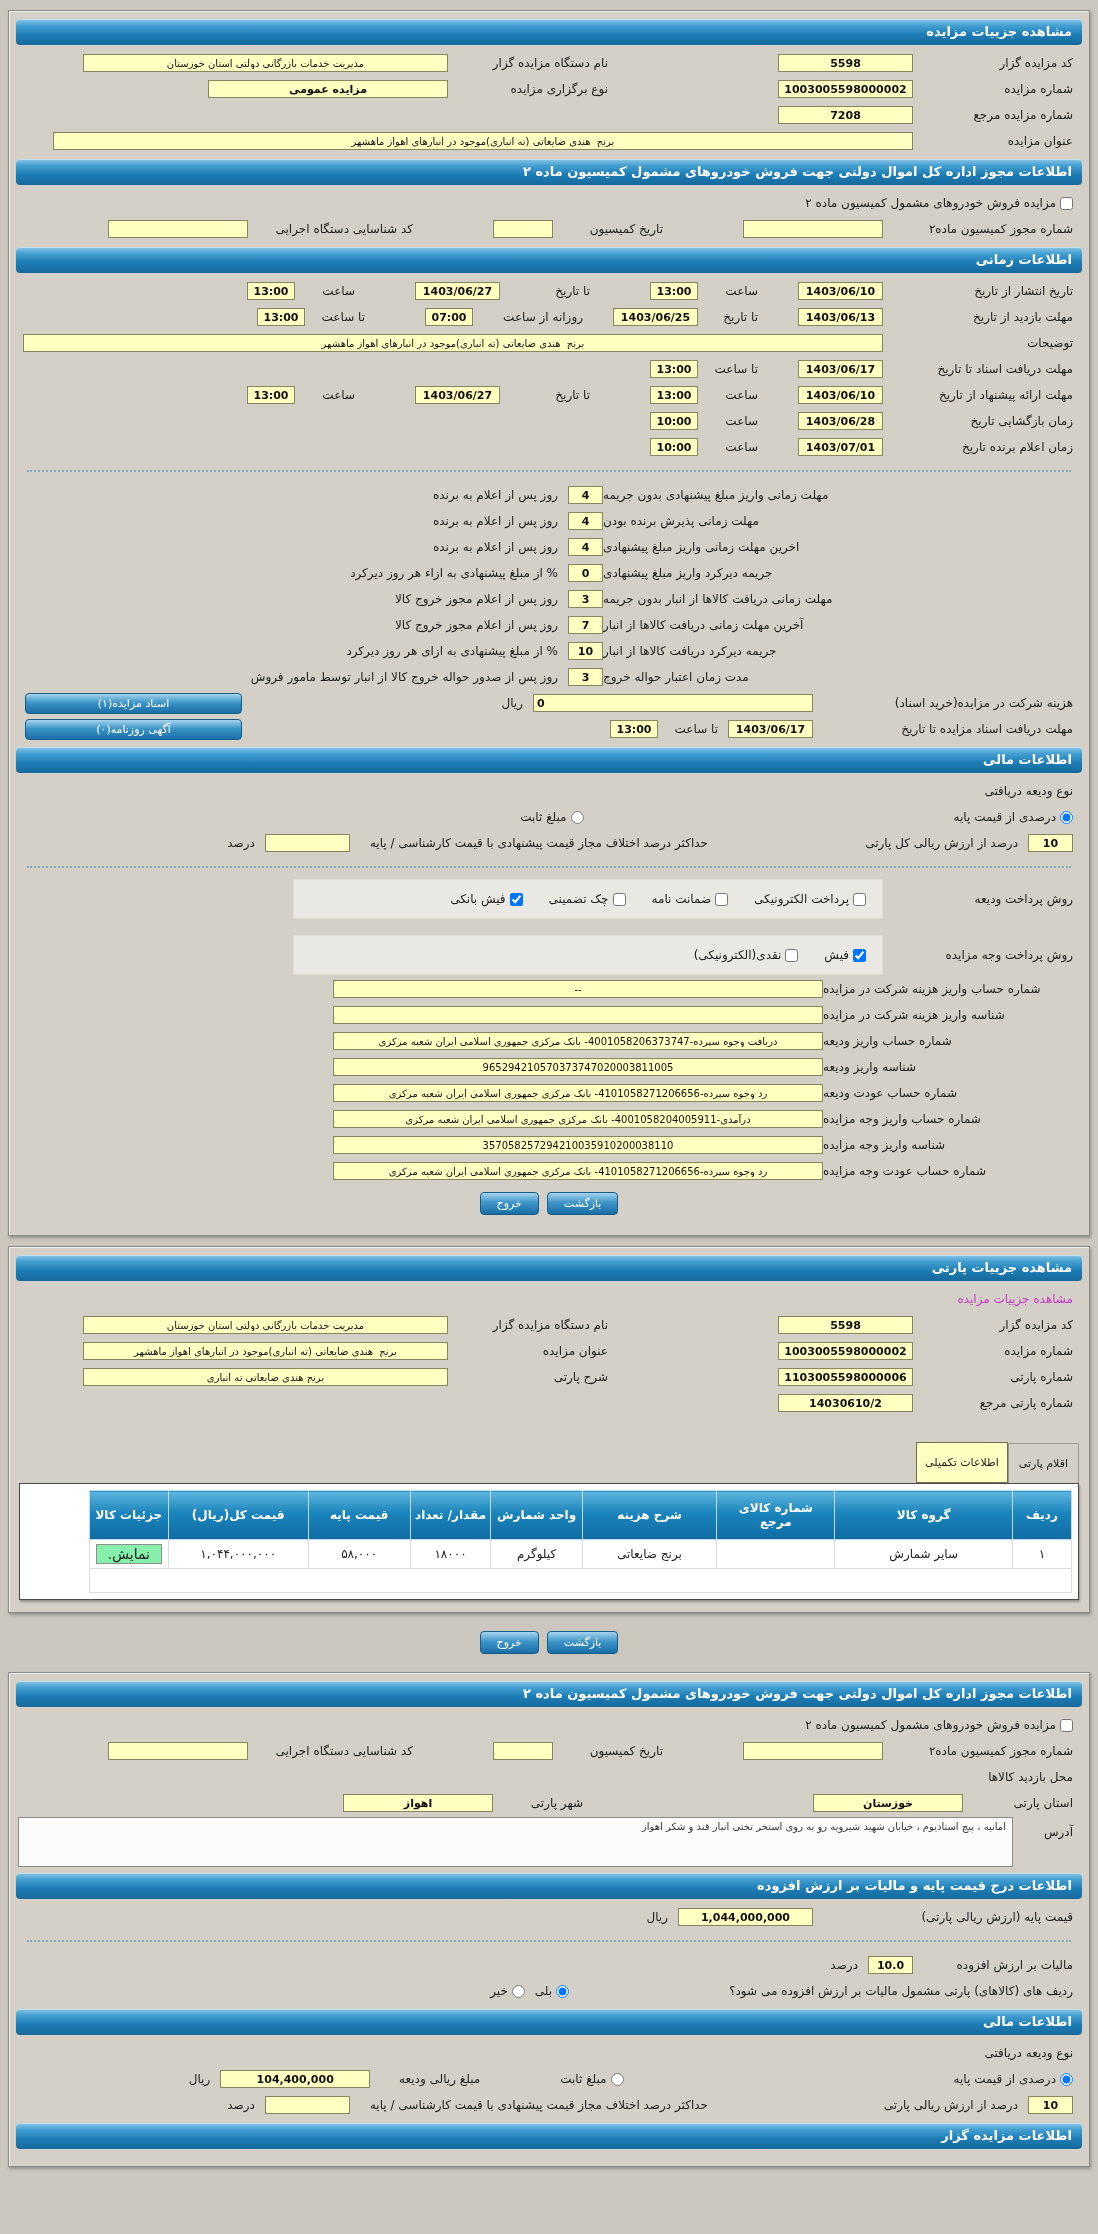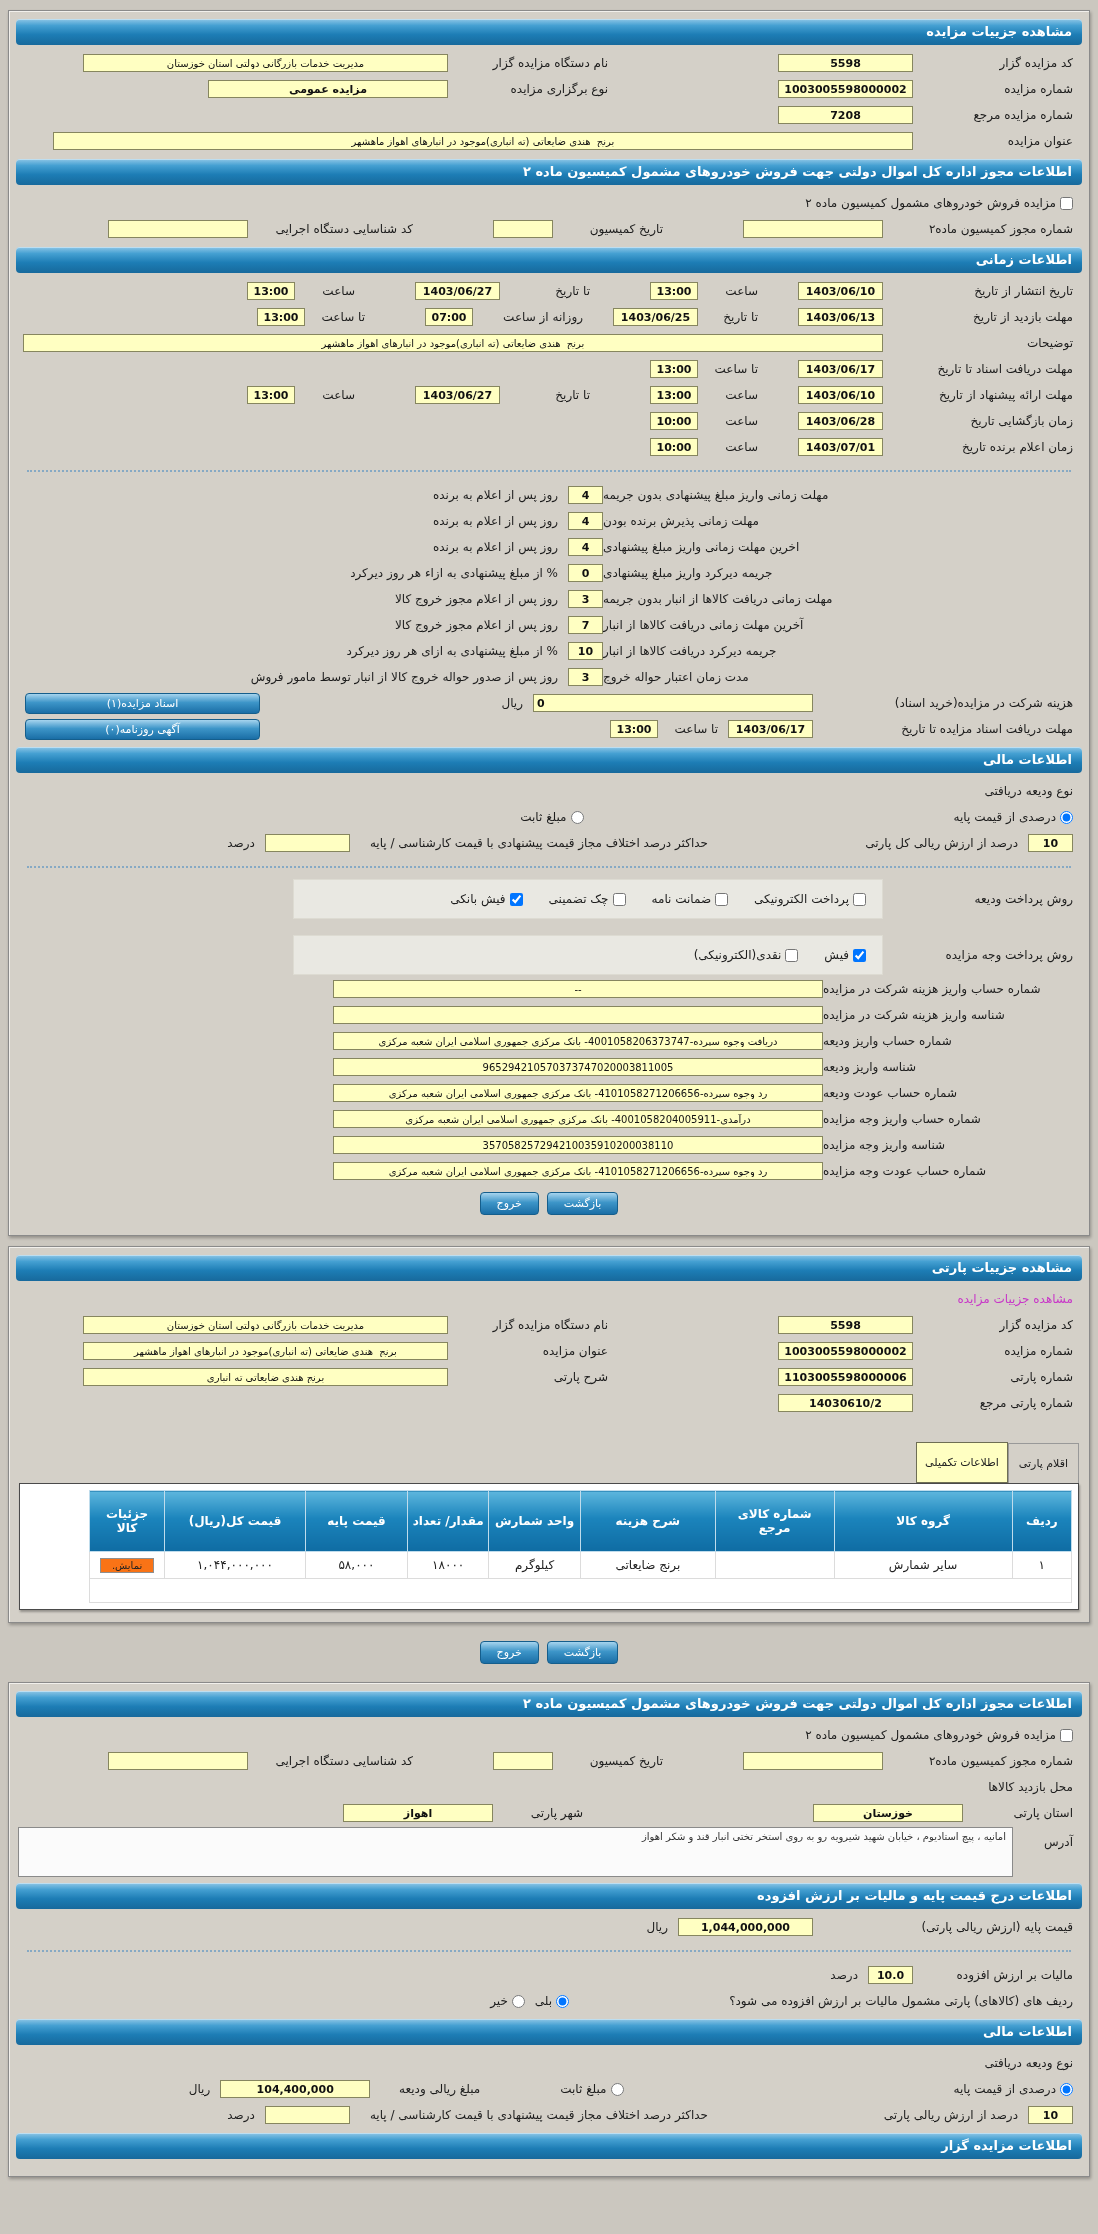--- a/index.html
+++ b/index.html
@@ -29,21 +29,21 @@
     font: bold 11px "DejaVu Sans", sans-serif; text-align: center; color: #111;
     padding: 1px 3px; flex-shrink: 0; direction: rtl;
   }
   .fs10 { font-size: 10px !important; font-weight: normal !important; }
   .la { text-align: left !important; }
   .btn {
     background: linear-gradient(180deg,#a6d4ee 0%,#3d95c8 45%,#1a6ea6 100%);
     color: #fff; border: 1px solid #155e8c; border-radius: 4px;
     font: 11px "DejaVu Sans", sans-serif; padding: 4px 16px; cursor: pointer; flex-shrink: 0;
   }
-  .btn.wide { width: 235px; padding: 3px 0; }
+  .btn.wide { width: 217px; padding: 3px 0; }
   .dots { border-top: 2px dotted #86a9c4; margin: 10px 18px; height: 0; }
   .strip {
     background: #e9e8e2; border: 1px solid #dddbd2; display: flex; align-items: center;
     padding: 12px 16px; width: 590px; flex-shrink: 0;
   }
   .strip .opt { display: flex; align-items: center; margin-left: 26px; white-space: nowrap; }
   input[type="checkbox"], input[type="radio"] { margin: 0 0 0 4px; flex-shrink: 0; }
   .pink { color: #c837c8; font-size: 12px; }
   
   .w35{width:35px}.w45{width:45px}.w48{width:48px}.w60{width:60px}
@@ -62,25 +62,25 @@
   }
   
   .tabs { display: flex; align-items: flex-end; padding: 0 10px; margin-top: 26px; }
   .tab1 { background: #d4d0c8; border: 1px solid #999; border-bottom: none; padding: 13px 10px; font-size: 11px; }
   .tab2 { background: #ffffc2; border: 1px solid #6e6e54; padding: 13px 8px; font-size: 11px; }
   .tblwrap { margin: 0 10px; border: 1px solid #4a4a4a; background: #fff; padding: 6px; box-shadow: 1px 2px 2px rgba(0,0,0,.3); }
   table.tbl { border-collapse: collapse; width: 94%; direction: rtl; }
   table.tbl th {
     background: linear-gradient(180deg,#5db6dd 0%,#1b84bc 45%,#0f6ca3 100%);
     color: #fff; font-size: 12px; font-weight: bold; border: 1px solid #bfdcec;
-    padding: 16px 4px; text-align: center;
+    padding: 10px 4px; text-align: center;
   }
   table.tbl td { background: #fff; border: 1px solid #dcdcdc; text-align: center; font-size: 12px; padding: 6px 3px; }
   td.tfootbar { background: linear-gradient(180deg,#5db6dd 0%,#1b84bc 45%,#0f6ca3 100%); height: 24px; padding: 0; }
-  .mini-btn { background: #f97316; border: 1px solid #8f8f8f; font-size: 10px; padding: 1px 11px; cursor: pointer; }
+  .mini-btn { background: #86efac; border: 1px solid #8f8f8f; font-size: 14px; padding: 1px 11px; cursor: pointer; }
   .btnrow { display: flex; justify-content: center; gap: 8px; padding: 8px 0; }
 </style>
 </head>
 <body>
 
 <div class="panel">
   <div class="hdr">مشاهده جزییات مزایده</div>
 
   <div class="row">
     <span class="lbl w160">کد مزایده گزار</span>

